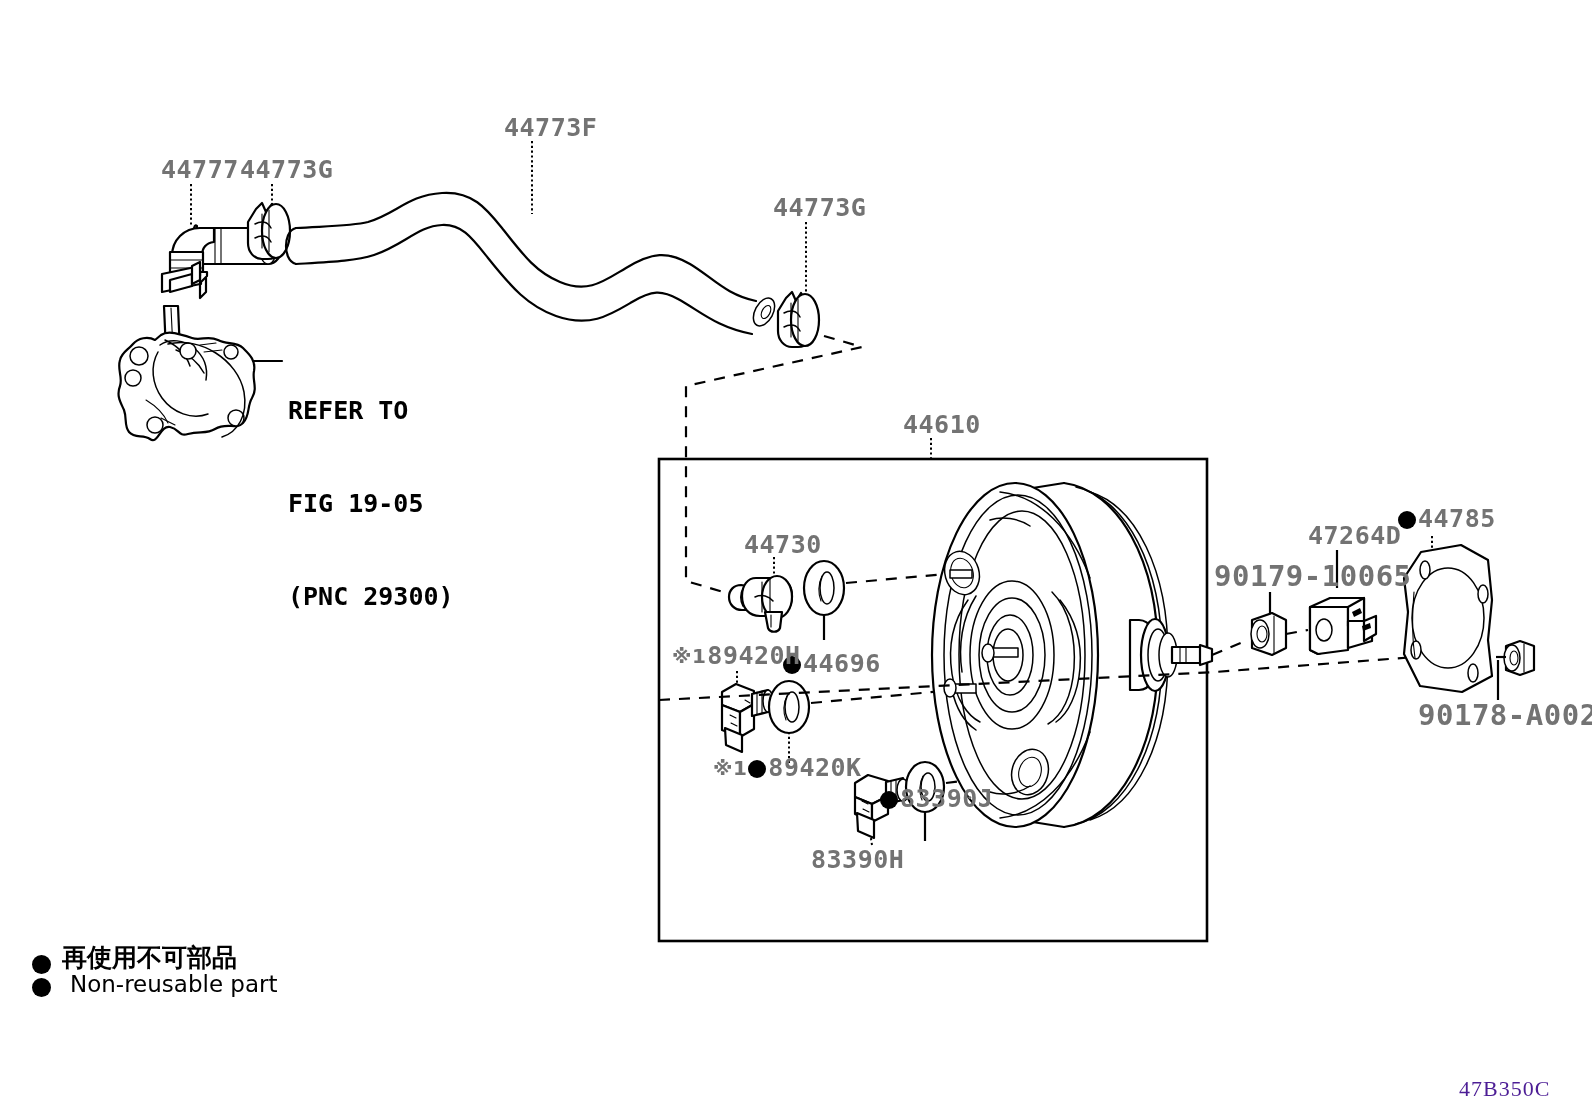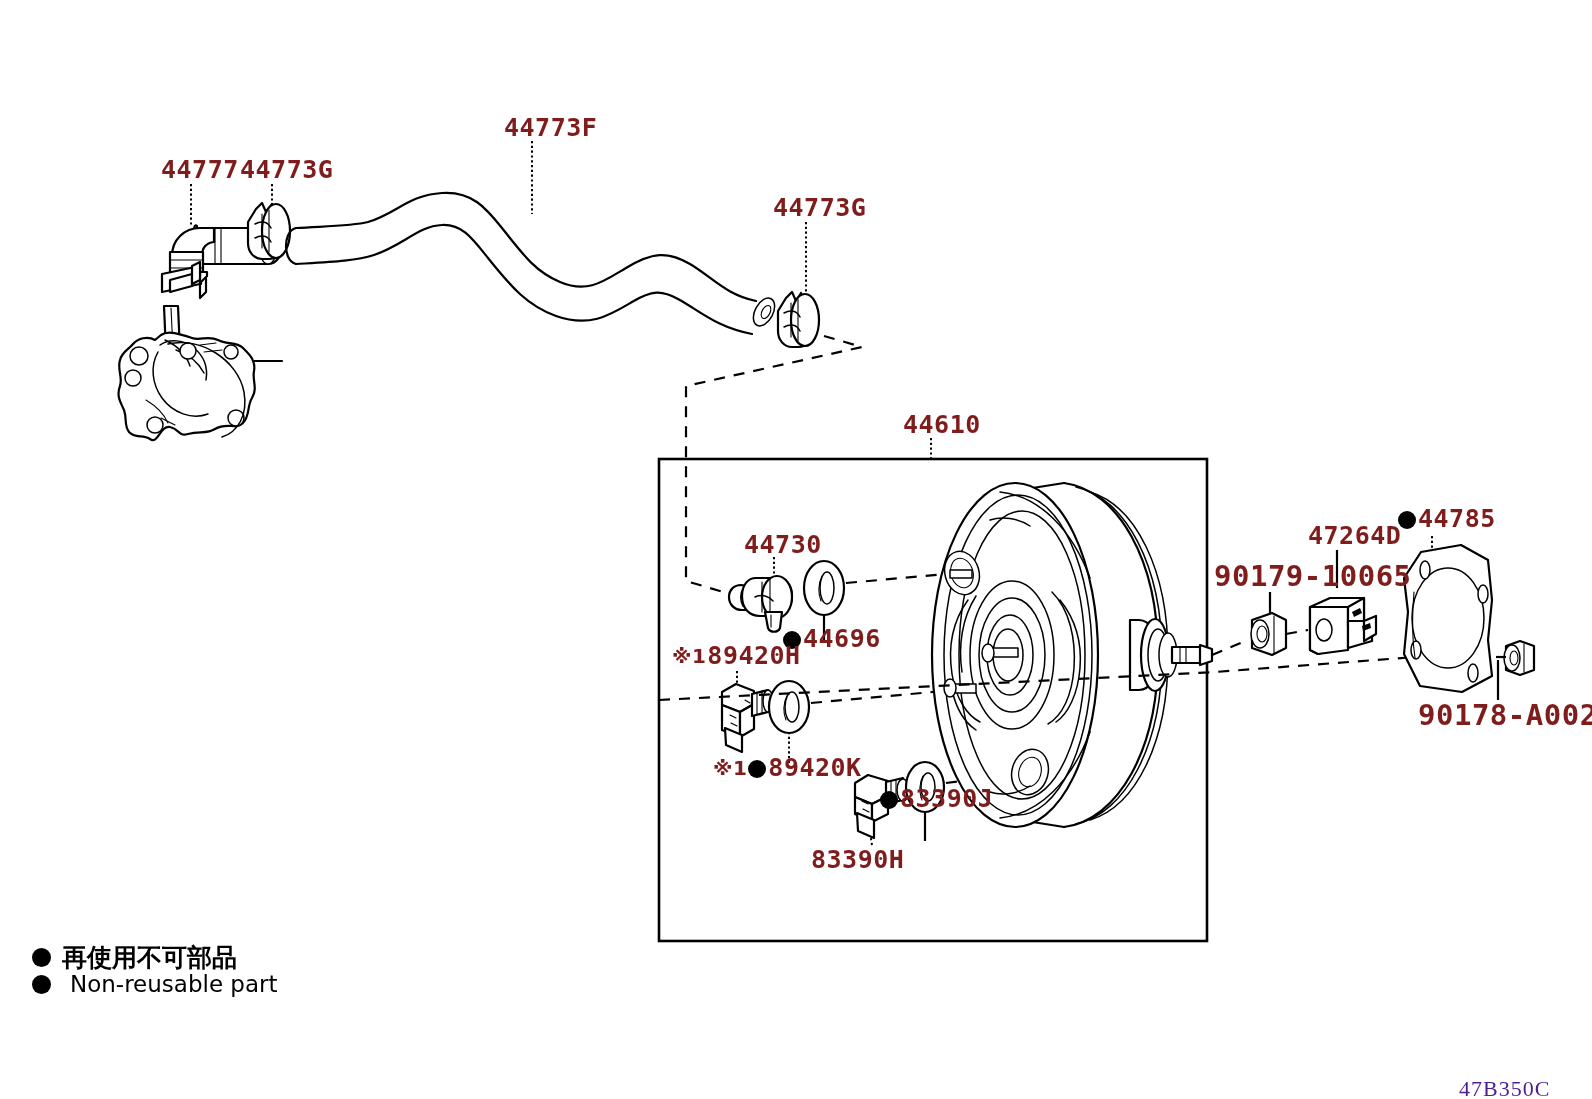--- a/index.html
+++ b/index.html
@@ -23,32 +23,32 @@
     left: 0;
     top: 0;
     width: 1592px;
     height: 1099px;
   }
   .lbl {
     position: absolute;
     font-family: "DejaVu Sans Mono", "Liberation Mono", monospace;
     font-size: 25px;
     font-weight: 700;
-    color: #7f1d1d;
+    color: #737373;
     white-space: nowrap;
     letter-spacing: 0.5px;
     line-height: 30px;
   }
   .lbl.small {
     font-size: 29px;
   }
   .legend-row {
     position: absolute;
     display: flex;
-    align-items: center;
+    align-items: flex-end;
     white-space: nowrap;
   }
   .legend-dot {
     display: inline-block;
     width: 19px;
     height: 19px;
     border-radius: 50%;
     background: #000;
     margin-right: 11px;
     flex: 0 0 auto;
@@ -421,21 +421,21 @@
   <div class="lbl" style="left:240px; top:155px;">44773G</div>
 
   <div class="lbl" style="left:504px; top:113px;">44773F</div>
 
   <div class="lbl" style="left:773px; top:193px;">44773G</div>
 
   <div class="lbl" style="left:903px; top:410px;">44610</div>
 
   <div class="lbl" style="left:744px; top:530px;">44730</div>
 
-  <div class="lbl" style="left:783px; top:624px;">
+  <div class="lbl" style="left:783px; top:649px;">
     <span class="dot-inline"></span><span>44696</span>
   </div>
 
   <div class="lbl" style="left:672px; top:641px;text-align:right;">
     <span class="km">※1</span><span>89420H</span>
   </div>
 
   <div class="lbl" style="left:713px; top:753px;">
     <span class="km">※1</span><span class="dot-inline"></span><span>89420K</span>
   </div>
@@ -449,20 +449,25 @@
   <div class="lbl small" style="left:1214px; top:561px;">90179-10065</div>
 
   <div class="lbl" style="left:1308px; top:521px;">47264D</div>
 
   <div class="lbl" style="left:1398px; top:504px;">
     <span class="dot-inline"></span><span>44785</span>
   </div>
 
   <div class="lbl small" style="left:1418px; top:700px;">90178-A0024(4)</div>
 
+  <div class="refer-block" style="left:288px; top:333px;">
+    <div>REFER TO</div>
+    <div>FIG 19-05</div>
+    <div>(PNC 29300)</div>
+  </div>
 
   <div class="legend-row" style="left:32px; top:941px;">
     <span class="legend-dot"></span>
     <span class="legend-jp">再使用不可部品</span>
   </div>
 
   <div class="legend-row" style="left:32px; top:971px;gap:8px;">
     <span class="legend-dot"></span>
     <span class="legend-en">Non-reusable part</span>
   </div>

